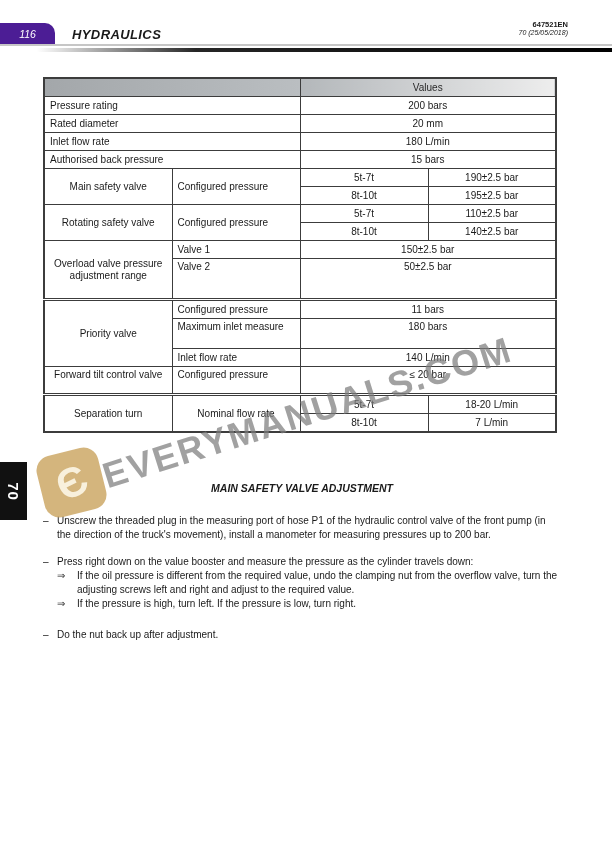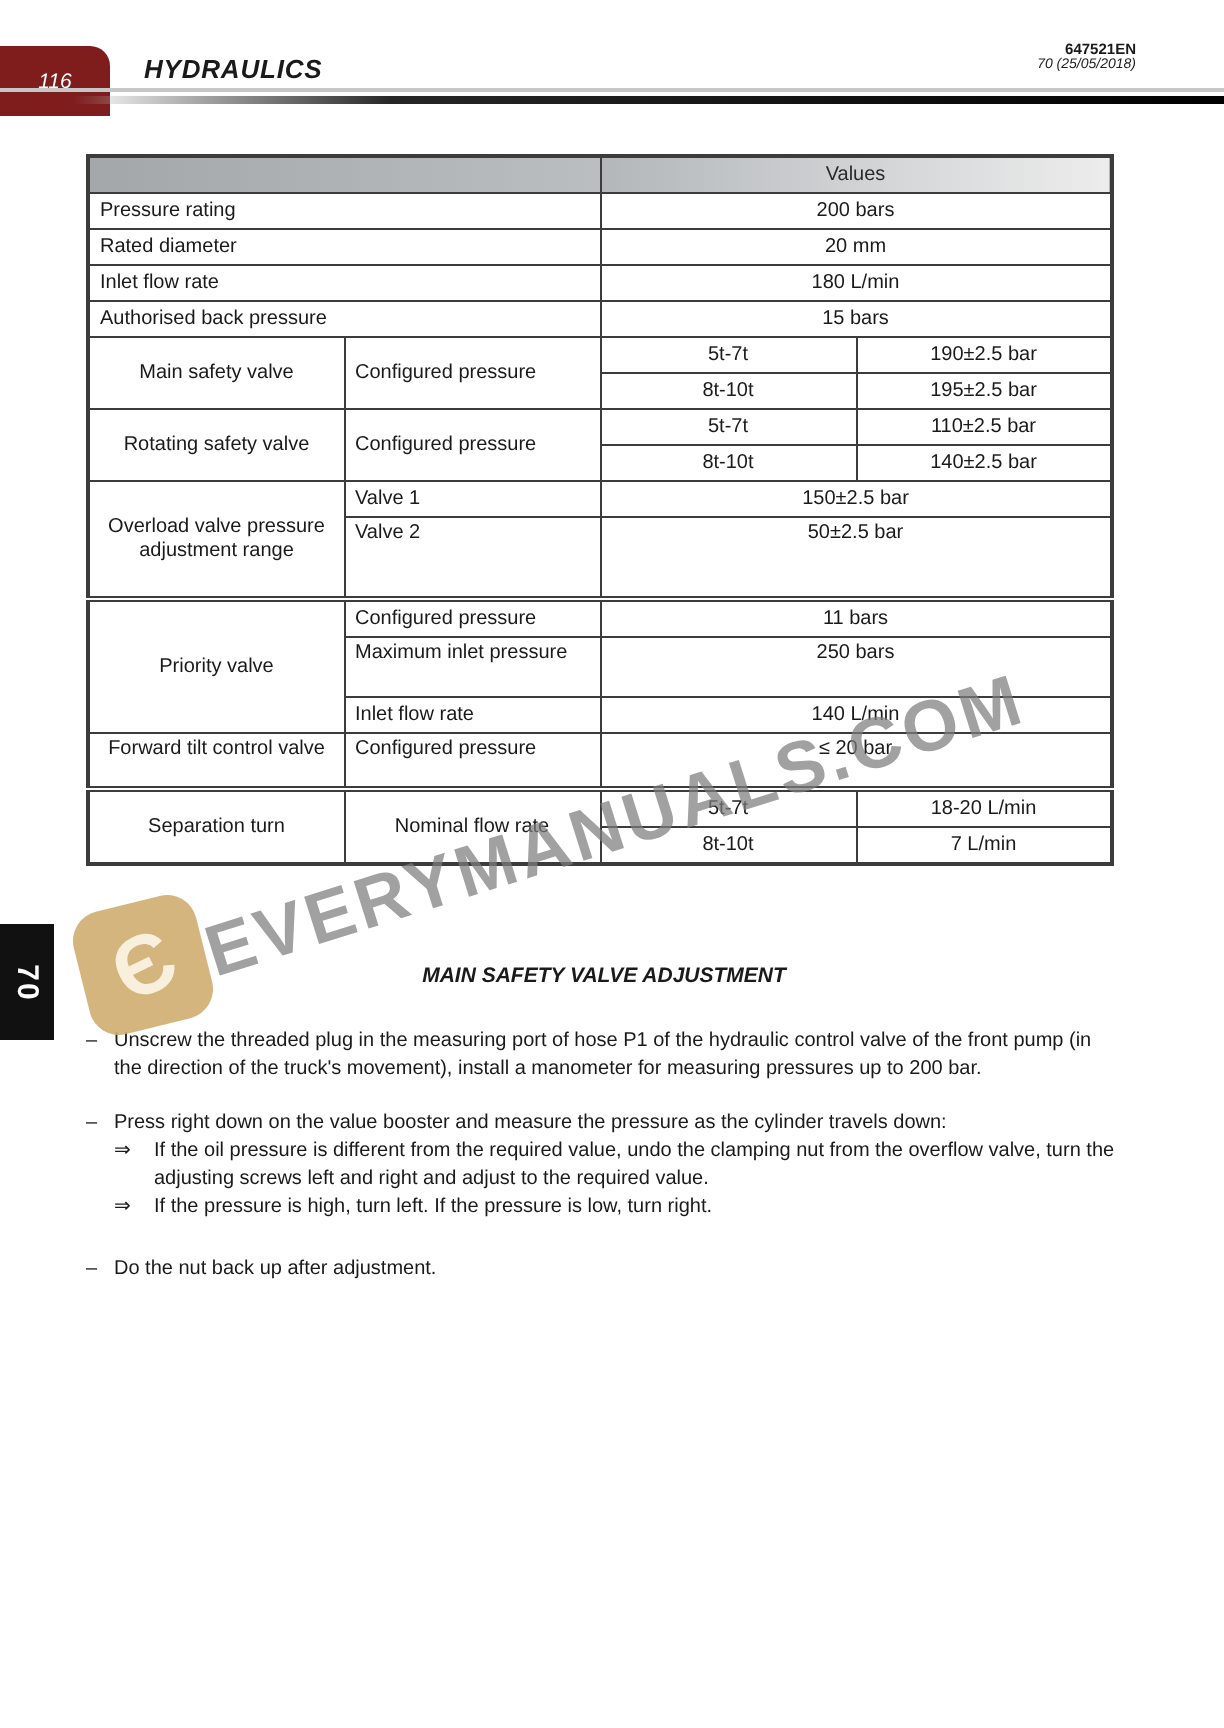--- a/index.html
+++ b/index.html
@@ -3,22 +3,22 @@
 <meta charset="utf-8">
 <style>
   html,body { margin:0; padding:0; background:#ffffff; }
   .page {
     position:relative; width:612px; height:864px; background:#ffffff;
     font-family:"Liberation Sans", sans-serif; color:#1a1a1a; overflow:hidden;
   }
 
   
   .page-tab {
-    position:absolute; left:0; top:23px; width:55px; height:35px;
-    background:#7f1d1d; border-radius:0 10px 0 0;
+    position:absolute; left:0; top:23px; width:55px; height:21px;
+    background:#4c1d95; border-radius:0 10px 0 0;
     display:flex; align-items:center; justify-content:center;
     color:#ffffff; font-style:italic; font-size:10.5px;
   }
   .header-title {
     position:absolute; left:72px; top:27px;
     font-size:13px; font-weight:bold; font-style:italic; letter-spacing:0.4px;
   }
   .doc-ref  { position:absolute; right:44px; top:20px; font-size:7.5px; font-weight:bold; text-align:left; }
   .doc-rev  { position:absolute; right:44px; top:29px; font-size:7px; font-style:italic; color:#222; text-align:right; }
   .tab-rule { position:absolute; left:0; top:44px; width:612px; height:2px; background:#c6c6c6; }
@@ -159,22 +159,22 @@
           <td class="left top">Valve 2</td>
           <td colspan="2" class="top">50±2.5 bar</td>
         </tr>
 
         <tr class="sect">
           <td rowspan="3">Priority valve</td>
           <td class="left">Configured pressure</td>
           <td colspan="2">11 bars</td>
         </tr>
         <tr style="height:30px;">
-          <td class="left top">Maximum inlet pressure</td>
-          <td colspan="2" class="top">250 bars</td>
+          <td class="left top">Maximum inlet measure</td>
+          <td colspan="2" class="top">180 bars</td>
         </tr>
         <tr>
           <td class="left">Inlet flow rate</td>
           <td colspan="2">140 L/min</td>
         </tr>
 
         <tr style="height:28px;">
           <td class="top">Forward tilt control valve</td>
           <td class="left top">Configured pressure</td>
           <td colspan="2" class="top">≤ 20 bar</td>

